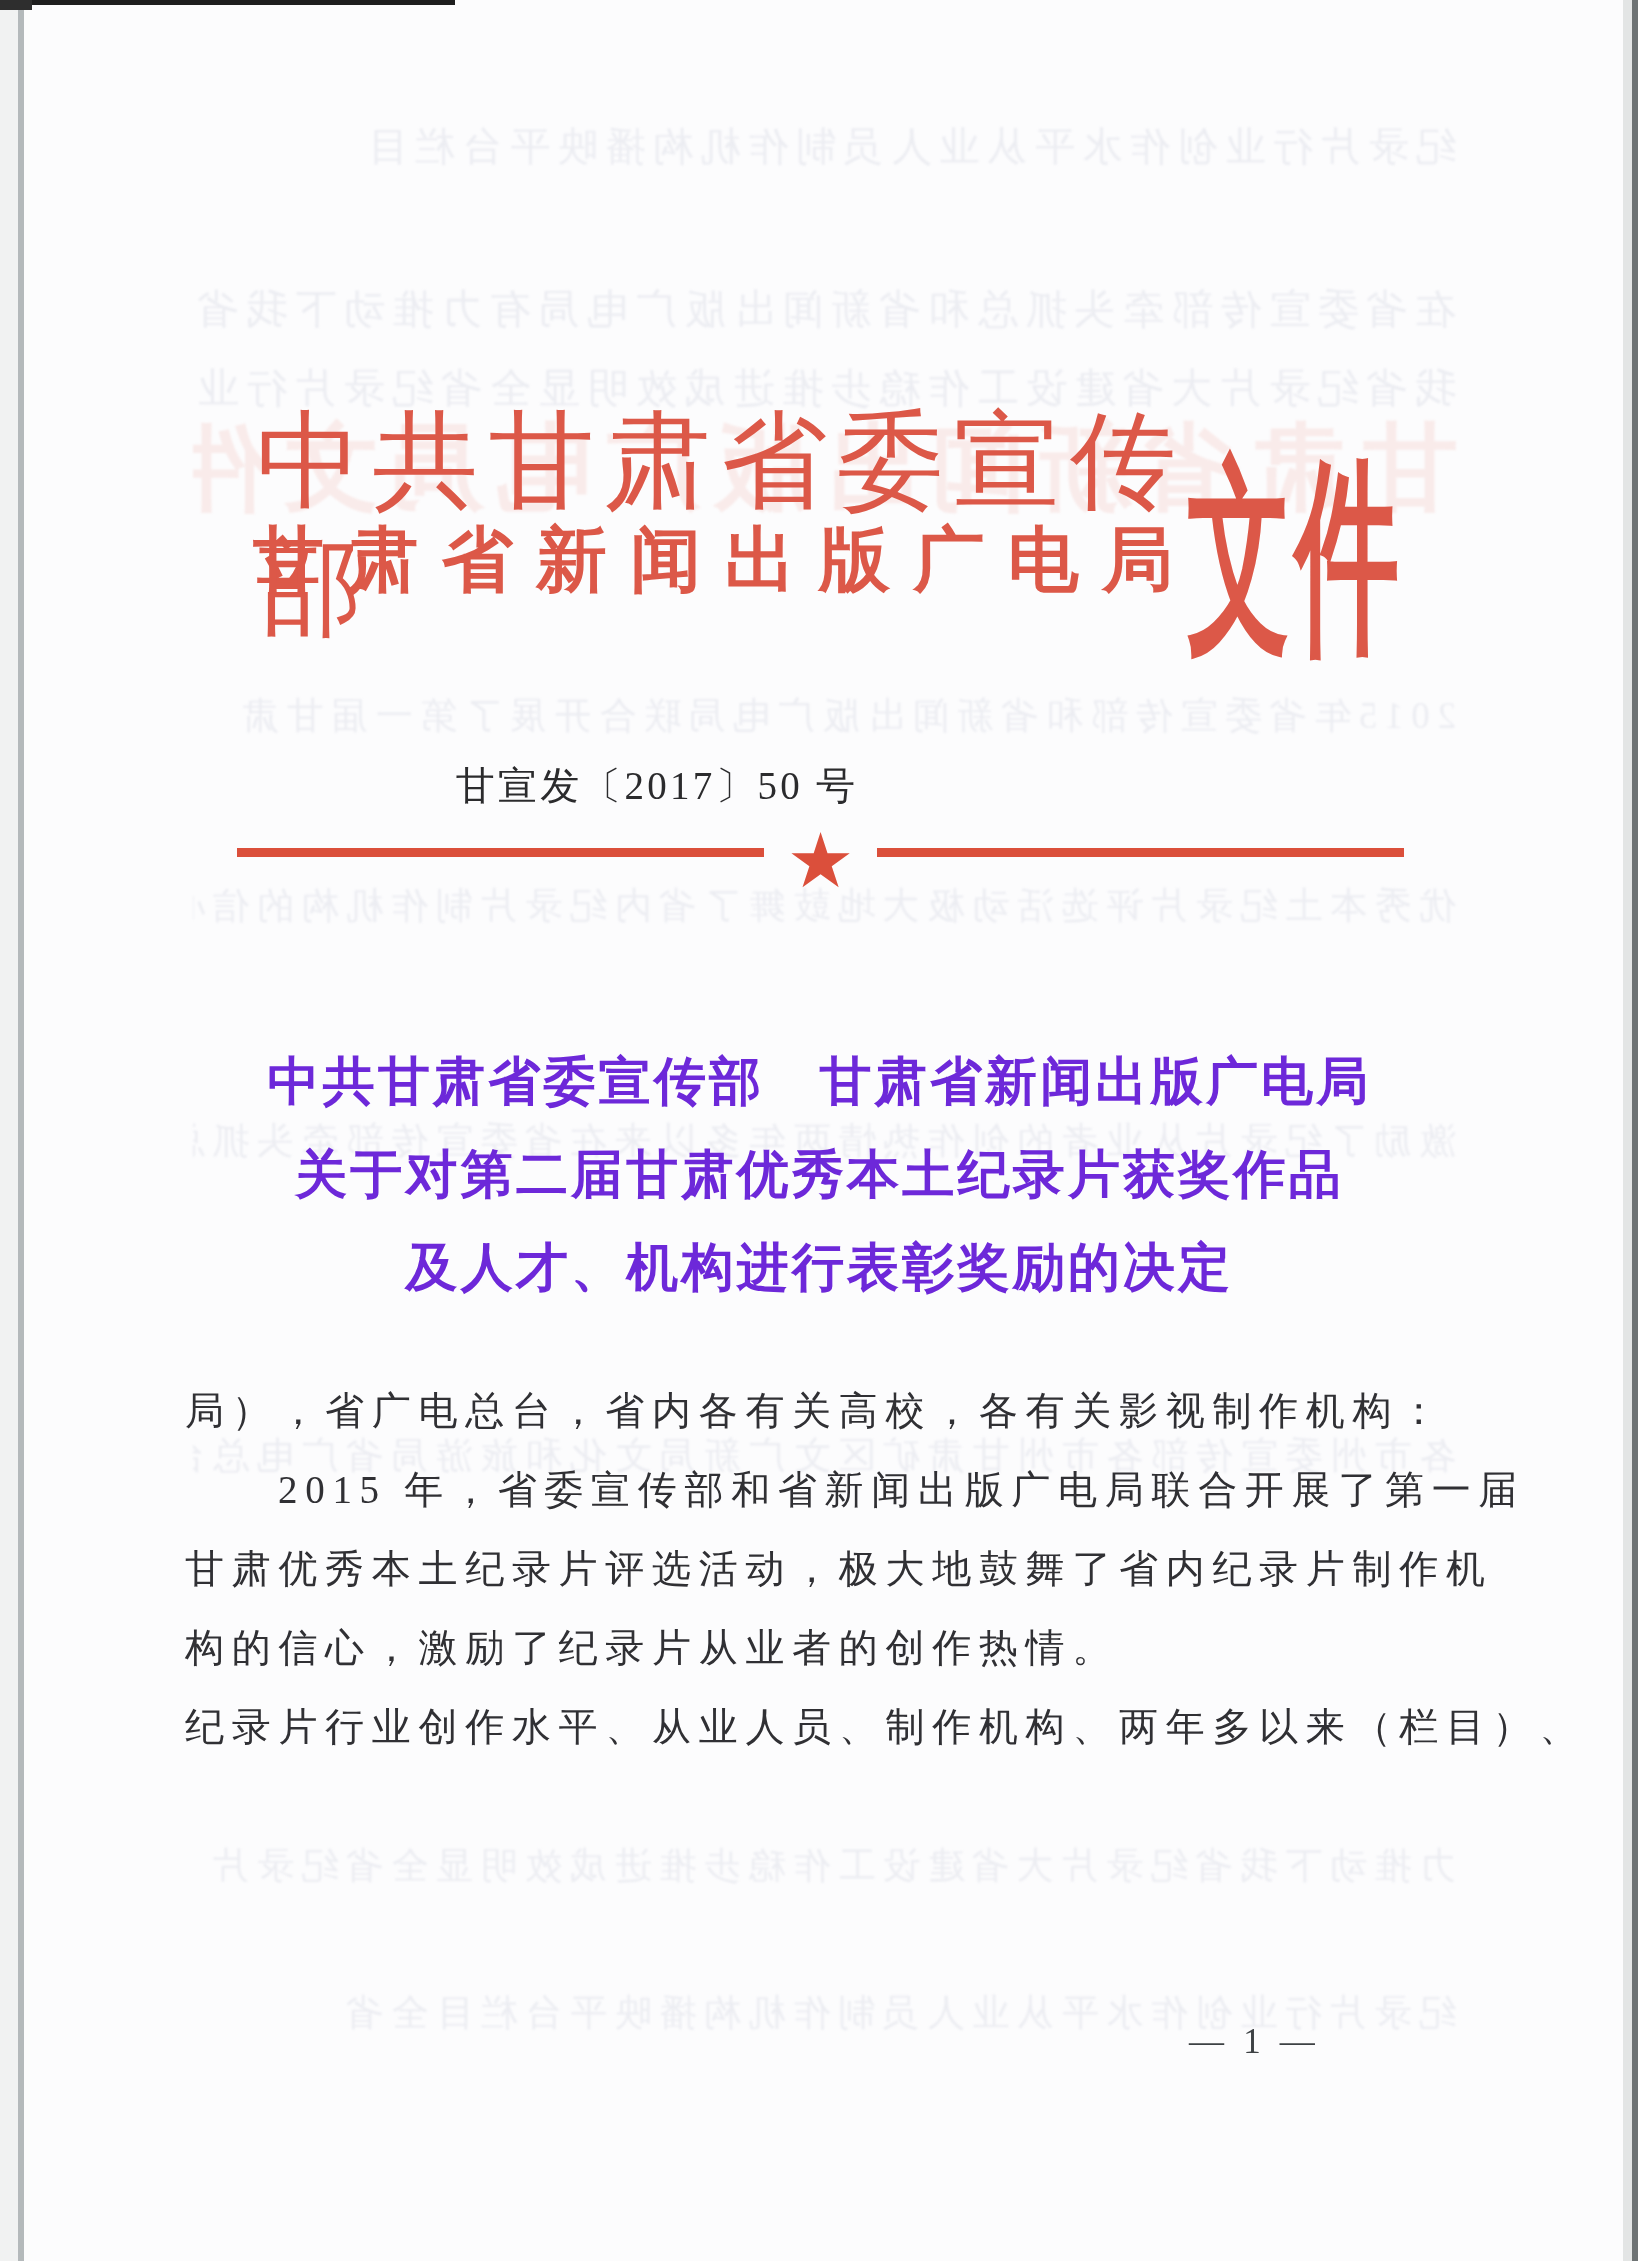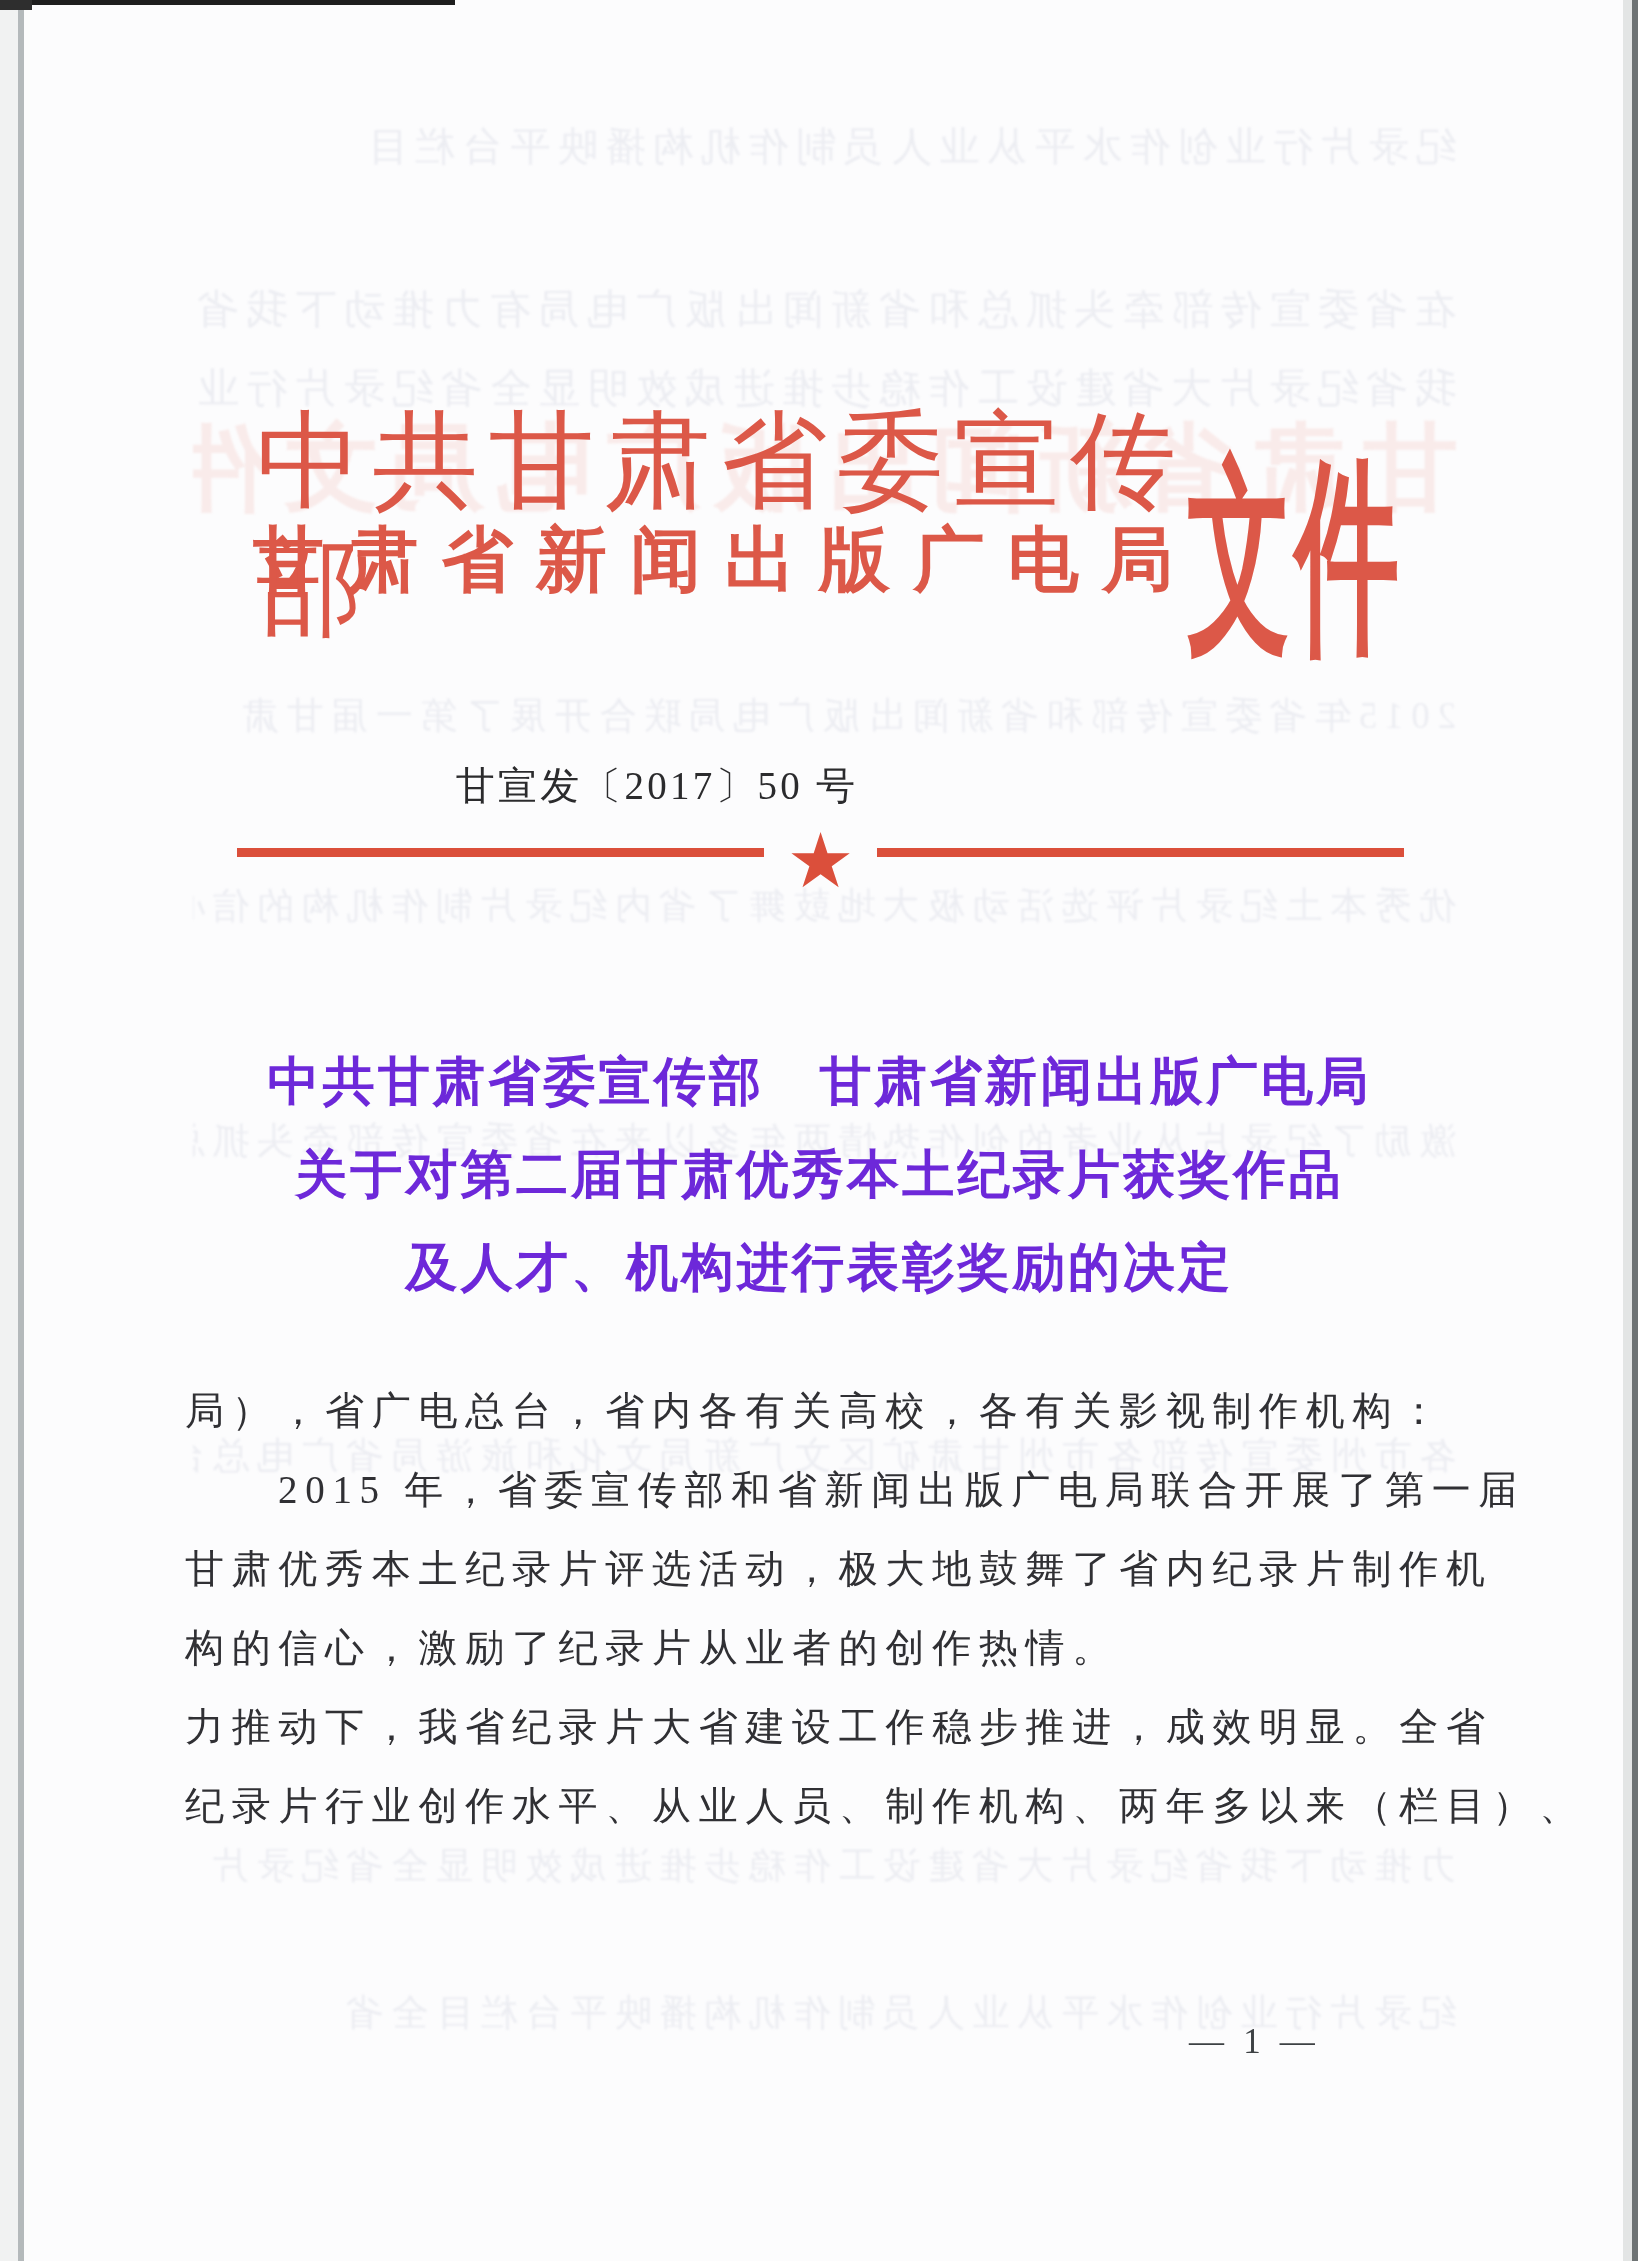--- a/index.html
+++ b/index.html
@@ -147,20 +147,19 @@
     <div>中共甘肃省委宣传部　甘肃省新闻出版广电局</div>
     <div>关于对第二届甘肃优秀本土纪录片获奖作品</div>
     <div>及人才、机构进行表彰奖励的决定</div>
   </div>
 
   <div class="body-text">
     <div class="line">局），省广电总台，省内各有关高校，各有关影视制作机构：</div>
     <div class="line indent">2015 年，省委宣传部和省新闻出版广电局联合开展了第一届</div>
     <div class="line">甘肃优秀本土纪录片评选活动，极大地鼓舞了省内纪录片制作机</div>
     <div class="line">构的信心，激励了纪录片从业者的创作热情。</div>
-    <div class="line">力推动下，我省纪录片大省建设工作稳步推进，成效明显。全省</div>
     <div class="line">纪录片行业创作水平、从业人员、制作机构、两年多以来（栏目）、</div>
   </div>
 
   <div class="page-number">— 1 —</div>
 
 </div>
 
 
 </body></html>

